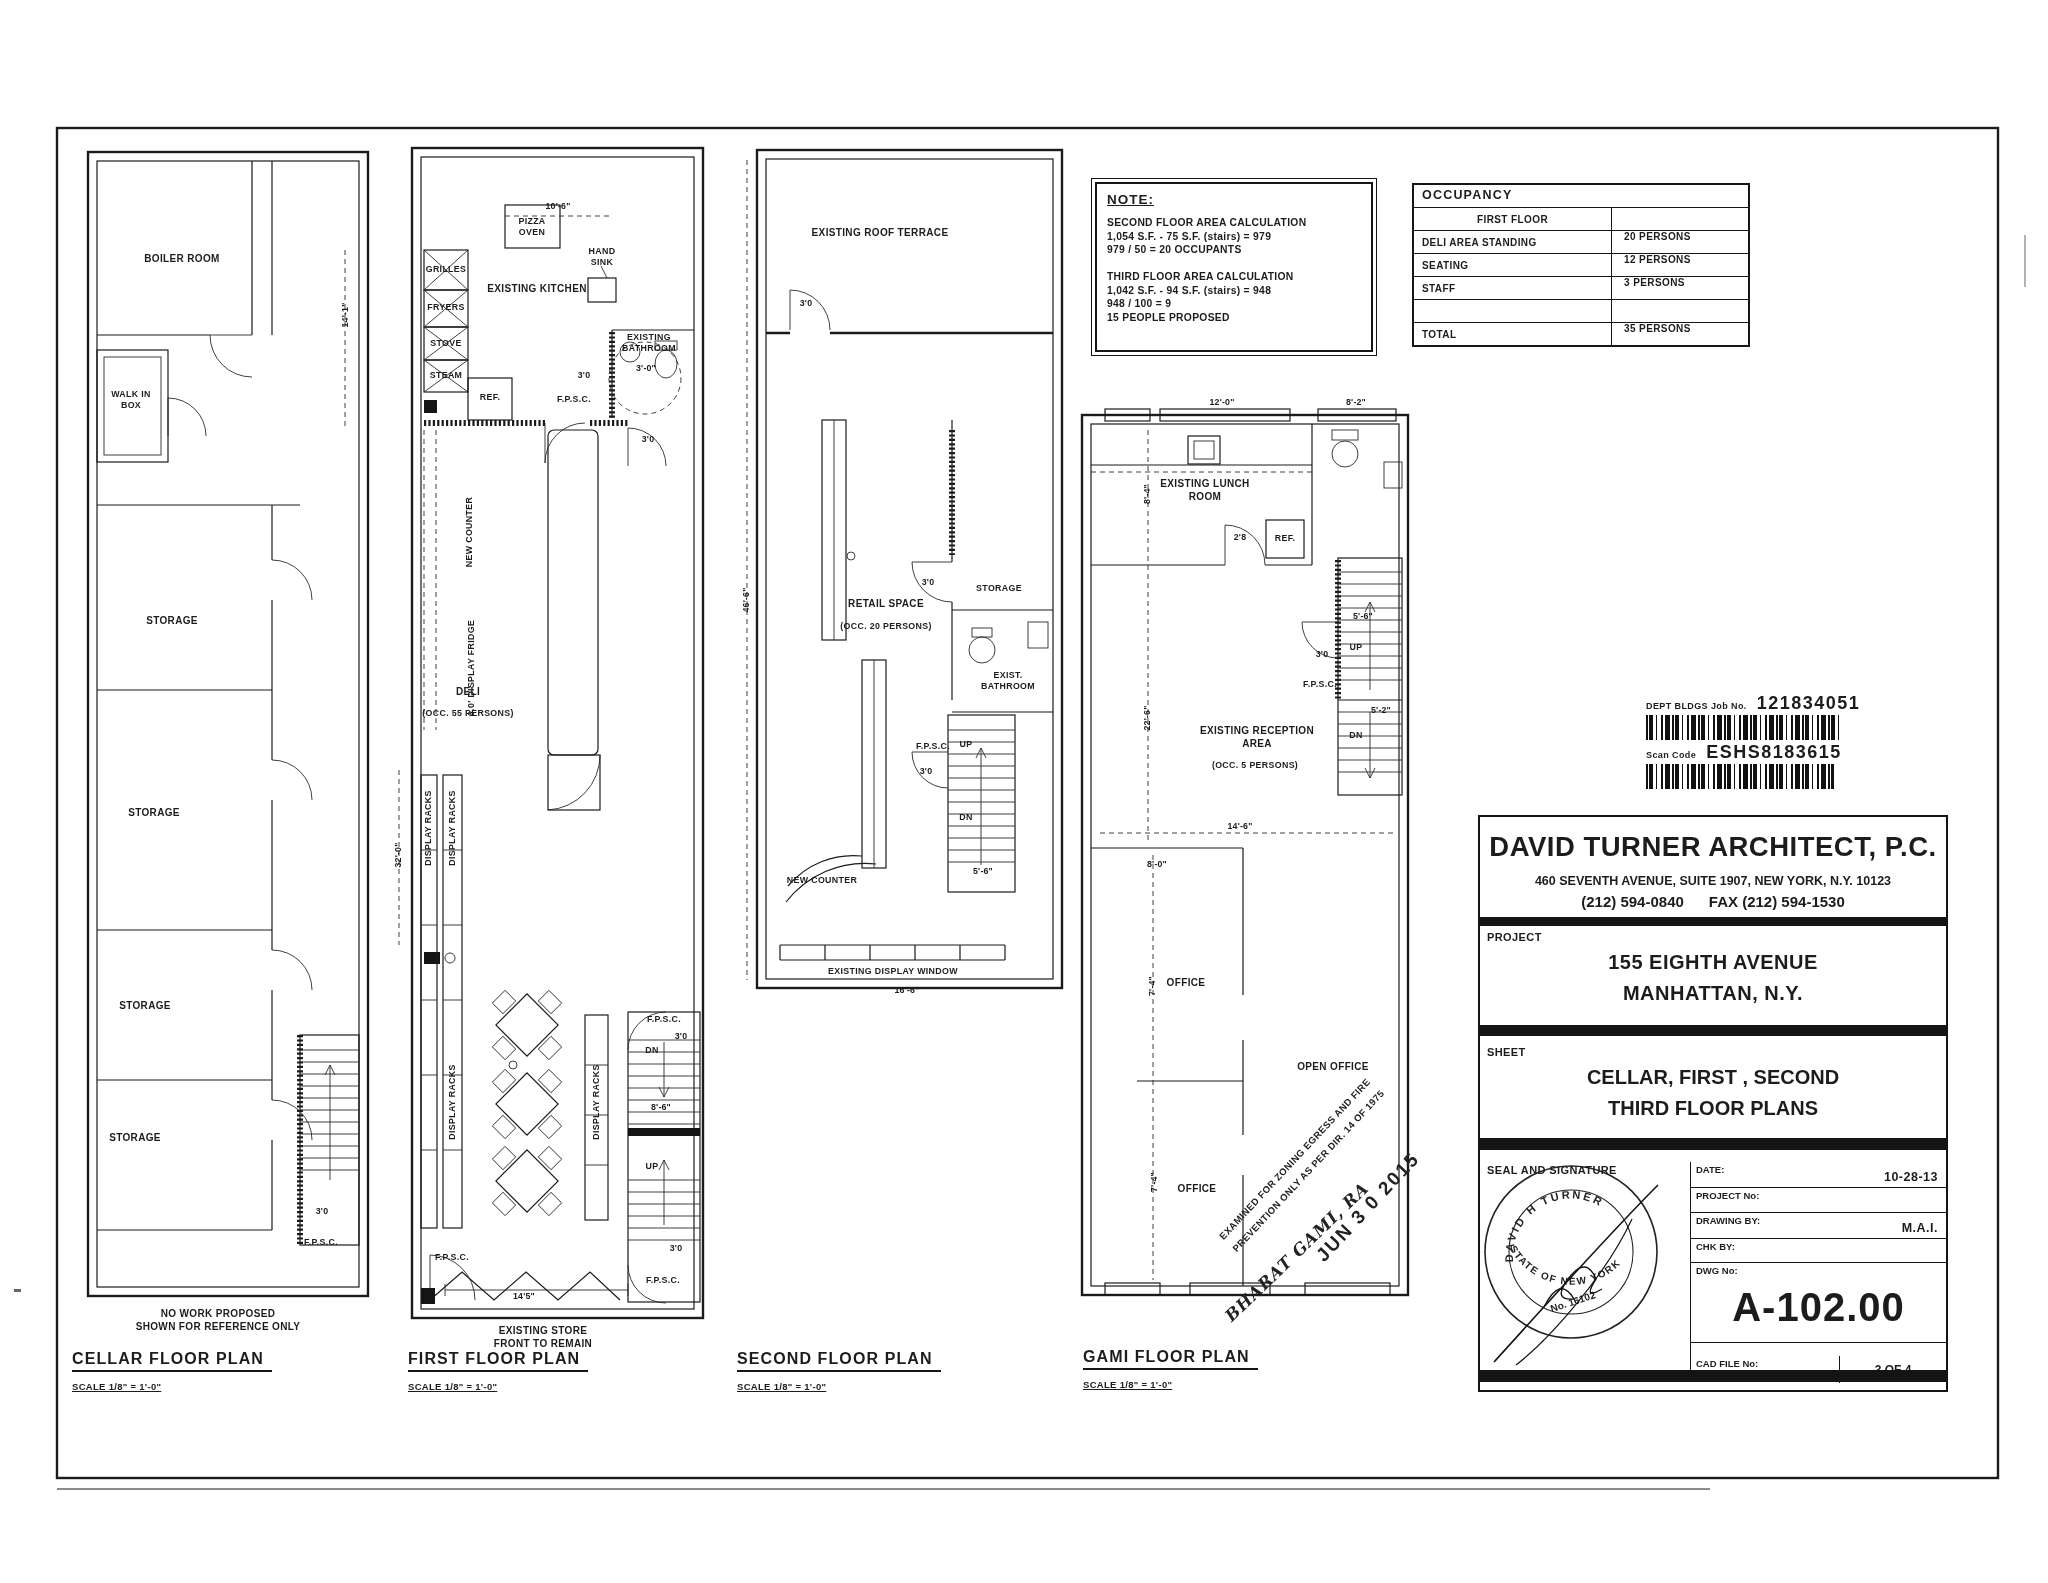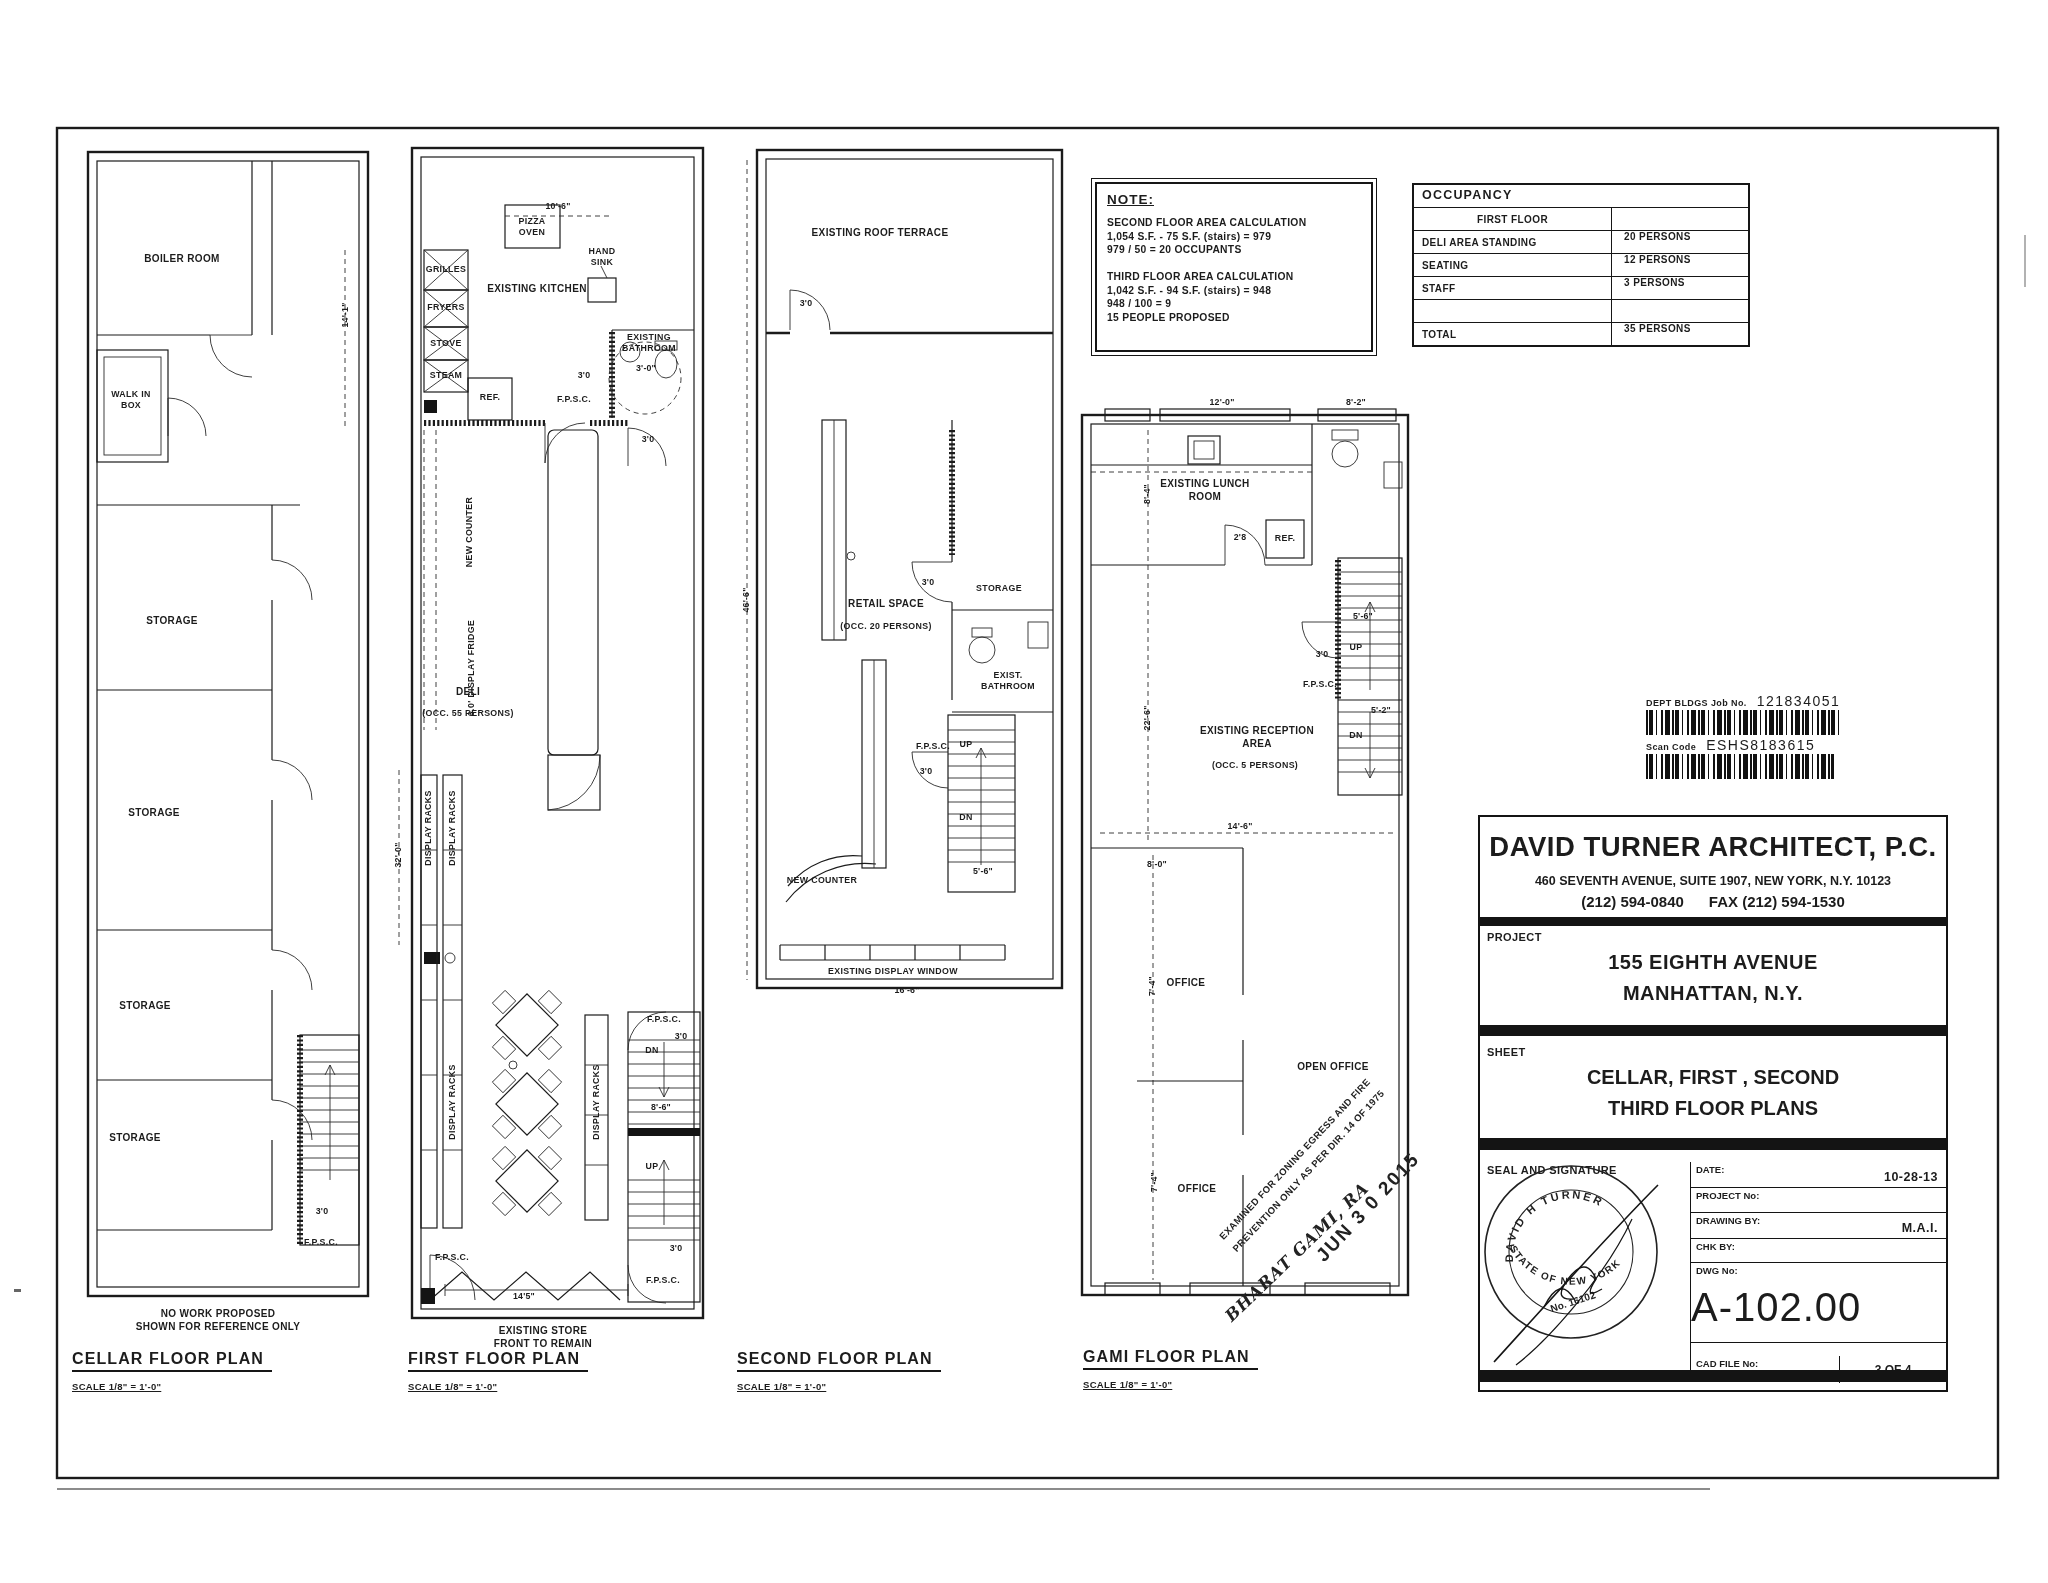--- a/index.html
+++ b/index.html
@@ -34,41 +34,41 @@
   .occ-title{padding:3px 0 0 8px;font-size:12.5px;font-weight:700;letter-spacing:1.2px;height:22px;box-sizing:border-box}
   .occ-row{flex:1;display:flex;border-top:1.4px solid #161616;}
   .occ-l{width:198px;align-self:stretch;display:flex;align-items:center;padding-left:8px;
          border-right:1.4px solid #161616;font-size:10px;font-weight:700;letter-spacing:.4px;box-sizing:border-box}
   .occ-sub .occ-l{justify-content:center;padding-left:0}
   .occ-r{flex:1;padding-left:12px;font-size:10px;font-weight:700;letter-spacing:.4px}
 
   .permit{position:absolute;left:1646px;top:693px;width:212px}
   .permit-line{display:flex;align-items:baseline;gap:10px;white-space:nowrap}
   .permit-lab{font-size:9px;font-weight:700;letter-spacing:.4px}
-  .permit-num{font-size:14px;font-weight:400;letter-spacing:1.5px}
+  .permit-num{font-size:18px;font-weight:700;letter-spacing:1.5px}
   .barcode{height:25px;margin:1px 0 2px;
     background:repeating-linear-gradient(90deg,#111 0 2px,#fff 2px 3px,#111 3px 7px,#fff 7px 10px,#111 10px 11px,#fff 11px 15px,#111 15px 17px,#fff 17px 19px,#111 19px 24px,#fff 24px 26px)}
   .b1{width:196px}.b2{width:188px}
 
   .tb{position:absolute;left:1478px;top:815px;width:470px;height:577px;border:2.5px solid #141414;box-sizing:border-box}
   .tb-bar{position:absolute;left:0;right:0;background:#141414}
   .tb-center{position:absolute;left:0;right:0;text-align:center}
   .tb-lab{position:absolute;left:7px;font-size:11px;font-weight:700;letter-spacing:.4px}
   .tb-firm{top:14px;font-size:27.5px;font-weight:700;letter-spacing:.5px}
   .tb-addr{top:57px;font-size:12.5px;font-weight:700}
   .tb-phone{top:76px;font-size:15px;font-weight:700;white-space:pre}
   .tb-proj1{top:134px;font-size:20px;font-weight:700;letter-spacing:.5px}
   .tb-proj2{top:165px;font-size:20px;font-weight:700;letter-spacing:.5px}
   .tb-sheet1{top:249px;font-size:20px;font-weight:700}
   .tb-sheet2{top:280px;font-size:20px;font-weight:700}
   .tb-fields{position:absolute;left:210px;right:0;top:345px;height:208px;border-left:1.6px solid #141414}
   .f-row{position:absolute;left:0;right:0;border-bottom:1.5px solid #141414;box-sizing:border-box}
   .f-lab{position:absolute;left:5px;top:2px;font-size:9.5px;font-weight:700}
   .f-val{position:absolute;right:8px;bottom:3px;font-size:12.5px;font-weight:700;letter-spacing:.5px}
-  .f-dwg-val{position:absolute;left:0;right:0;top:22px;text-align:left;font-size:40px;font-weight:400;letter-spacing:1px}
+  .f-dwg-val{position:absolute;left:0;right:0;top:22px;text-align:center;font-size:40px;font-weight:700;letter-spacing:1px}
   .f-cad-cell{position:absolute;right:0;top:0;bottom:0;width:106px;border-left:1.5px solid #141414;
               display:flex;align-items:center;justify-content:center;font-size:12px;font-weight:700}
   .tb-seal-svg{position:absolute;left:6px;top:340px;overflow:visible}
 
   .stamp{position:absolute;font-weight:700;color:#222}
   .stamp-ex{font-size:9.5px;letter-spacing:.4px;line-height:1.9;white-space:pre-line;text-align:left;
             transform:translate(-50%,-50%) rotate(-47deg)}
   .stamp-date{font-size:19px;letter-spacing:2px;transform:translate(-50%,-50%) rotate(-47deg);white-space:nowrap}
   .stamp-sig{font-family:"DejaVu Serif",serif;font-style:italic;font-size:16.5px;letter-spacing:1px;
              transform:translate(-50%,-50%) rotate(-44deg);white-space:nowrap}

